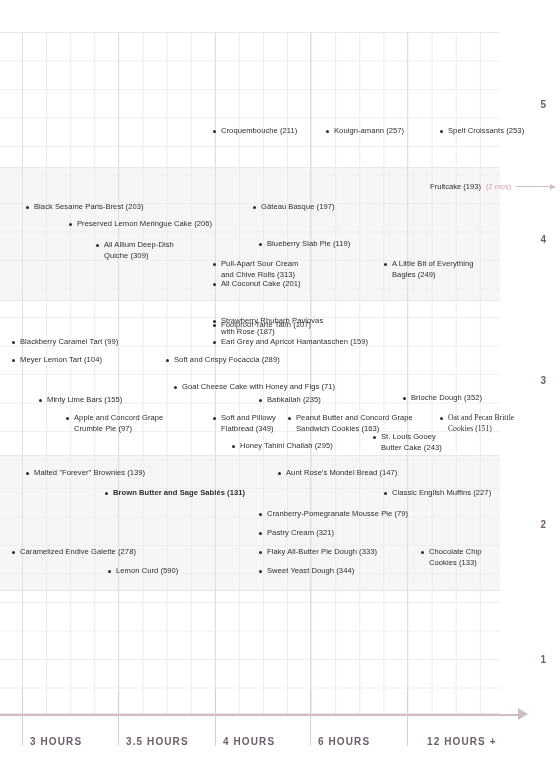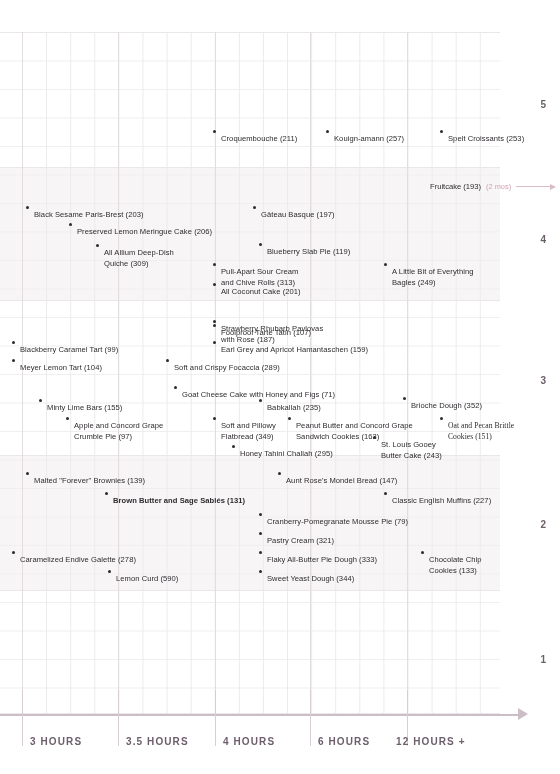--- a/index.html
+++ b/index.html
@@ -95,21 +95,20 @@
     border-radius: 50%;
     background: #2b2b2b;
   }
   .point .plabel {
     display: block;
     margin-left: 8px;
     font-size: 7.6px;
     line-height: 10.5px;
     color: #2e2b2e;
     letter-spacing: 0.05px;
-    margin-top: 8px;
   }
   .point.wrap .plabel { white-space: pre-line; }
 
   
   .anno {
     position: absolute;
     white-space: nowrap;
     display: flex;
     align-items: center;
   }
@@ -345,16 +344,16 @@
   <div id="x-axis-layer">
       <div class="x-tick" style="left: 22px;"></div>
       <div class="x-label" style="left: 30px;">3 HOURS</div>
       <div class="x-tick" style="left: 118px;"></div>
       <div class="x-label" style="left: 126px;">3.5 HOURS</div>
       <div class="x-tick" style="left: 215px;"></div>
       <div class="x-label" style="left: 223px;">4 HOURS</div>
       <div class="x-tick" style="left: 310px;"></div>
       <div class="x-label" style="left: 318px;">6 HOURS</div>
       <div class="x-tick" style="left: 407px;"></div>
-      <div class="x-label" style="left: 396px;">12 HOURS +</div>
+      <div class="x-label" style="left: 427px;">12 HOURS +</div>
     </div>
 
 </div>
 
 </body></html>

